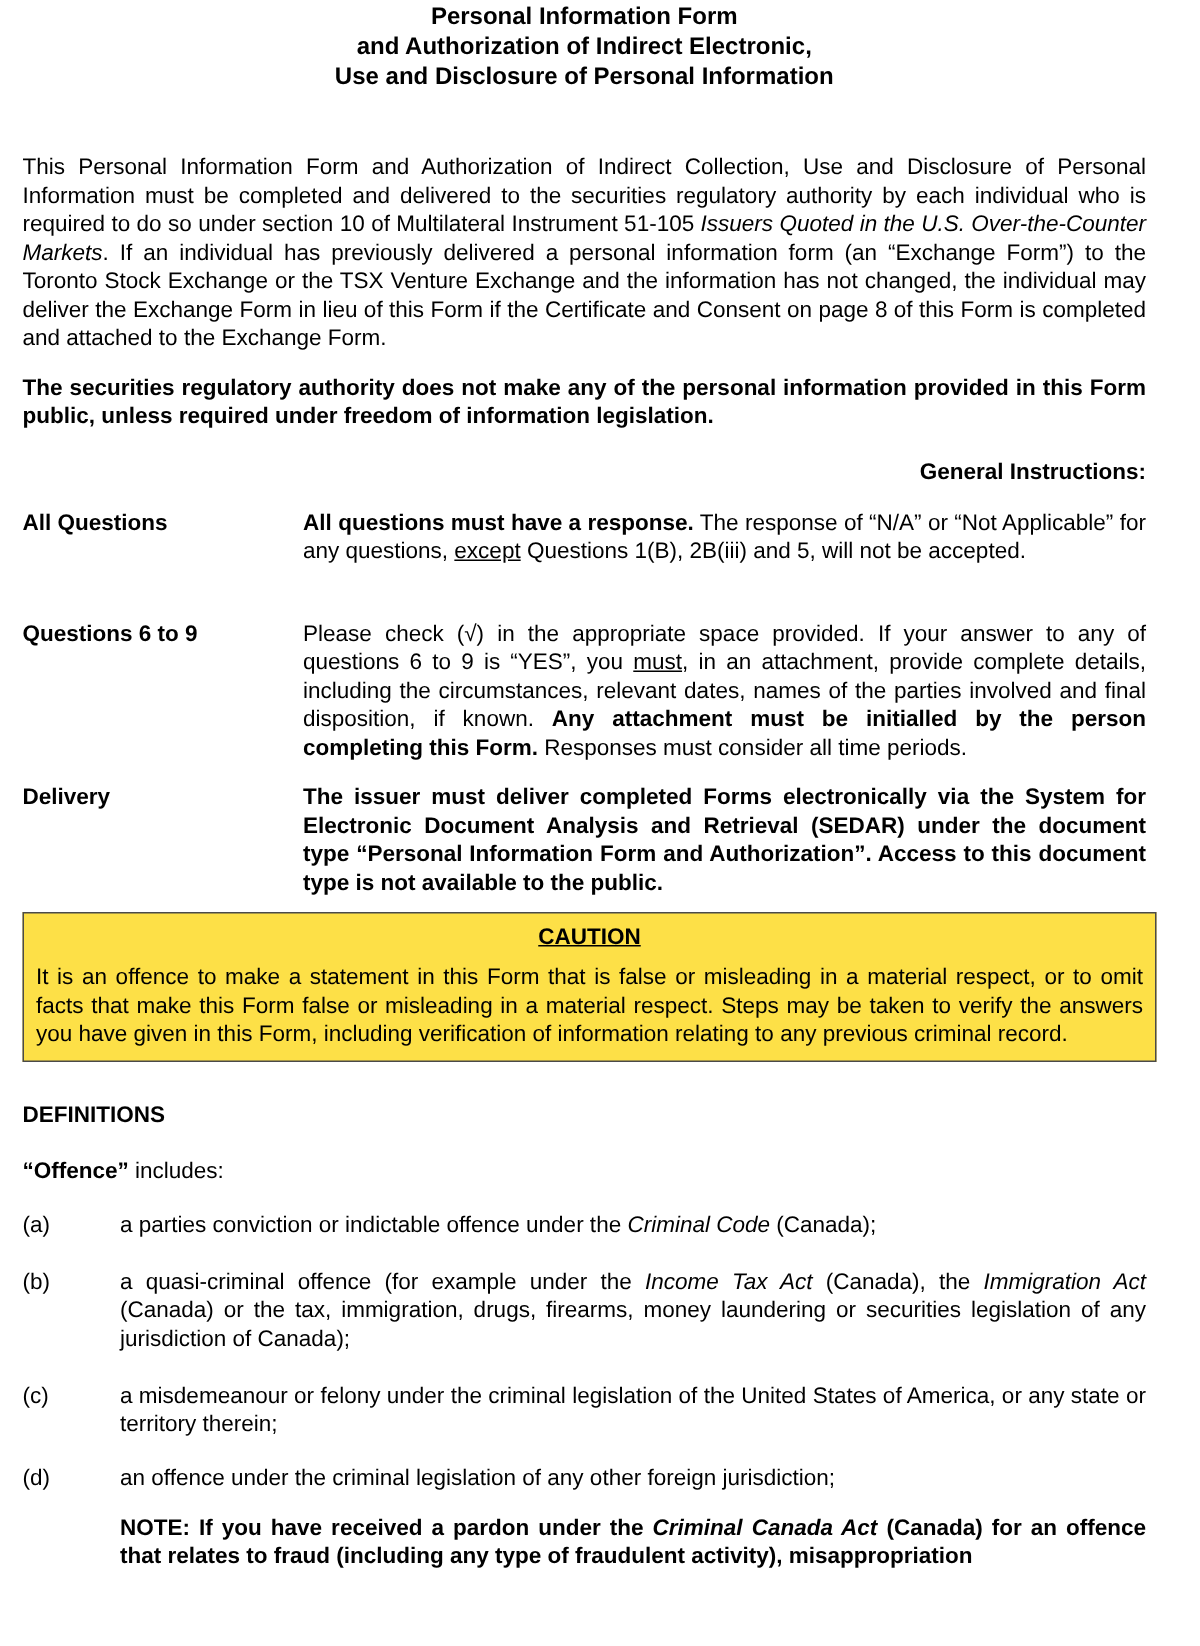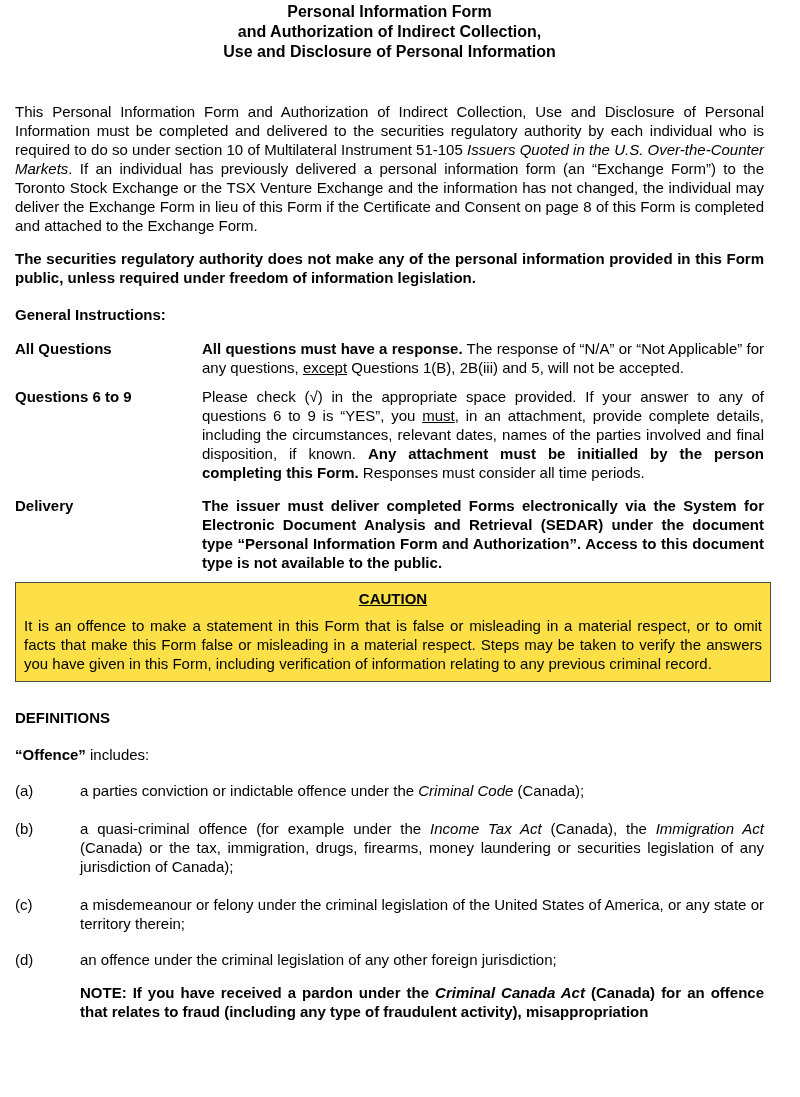--- a/index.html
+++ b/index.html
@@ -12,25 +12,25 @@
     font-family:"Liberation Sans", sans-serif;
     font-size:15px;
     line-height:19px;
     box-sizing:border-box;
     padding:2px 36px 0 15px;
   }
   .title { text-align:center; font-weight:bold; font-size:16px; line-height:20px; }
   .para { text-align:justify; margin:0; }
   .p-intro   { margin-top:40px; }
   .p-bold    { margin-top:14px; font-weight:bold; }
-  .h-center  { margin-top:18px; text-align:left; font-weight:bold; }
+  .h-center  { margin-top:18px; text-align:right; font-weight:bold; }
   .instr-row { display:grid; grid-template-columns:187px 1fr; }
   .instr-row .label { font-weight:bold; }
   .row-1 { margin-top:15px; }
-  .row-2 { margin-top:10px; }
+  .row-2 { margin-top:36px; }
   .row-3 { margin-top:14px; }
   .caution-box {
     margin-top:10px; margin-right:-7px;
     background:#fde047;
     border:1px solid #4a4a4a;
     padding:6px 8px 8px 8px;
   }
   .caution-head { text-align:center; font-weight:bold; text-decoration:underline; margin-bottom:8px; }
   .h-defs  { margin-top:26px; font-weight:bold; }
   .p-offence { margin-top:18px; }
@@ -46,21 +46,21 @@
   .seg-bi { font-weight:bold; font-style:italic; }
   .seg-u  { text-decoration:underline; }
 </style>
 </head>
 <body>
 
 <div class="doc">
 
   <div class="title">
     <div>Personal Information Form</div>
-    <div>and Authorization of Indirect Collection,</div>
+    <div>and Authorization of Indirect Electronic,</div>
     <div>Use and Disclosure of Personal Information</div>
   </div>
 
   <p class="para p-intro"><span class="seg-n">This Personal Information Form and Authorization of Indirect Collection, Use and Disclosure of Personal Information must be completed and delivered to the securities regulatory authority by each individual who is required to do so under section 10 of Multilateral Instrument 51-105 </span><span class="seg-i">Issuers Quoted in the U.S. Over-the-Counter Markets</span><span class="seg-n">.  If an individual has previously delivered a personal information form (an “Exchange Form”) to the Toronto Stock Exchange or the TSX Venture Exchange and the information has not changed, the individual may deliver the Exchange Form in lieu of this Form if the Certificate and Consent on page 8 of this Form is completed and attached to the Exchange Form.</span></p>
 
   <p class="para p-bold">The securities regulatory authority does not make any of the personal information provided in this Form public, unless required under freedom of information legislation.</p>
 
   <div class="h-center">General Instructions:</div>
 
   <div class="instr-row row-1">

